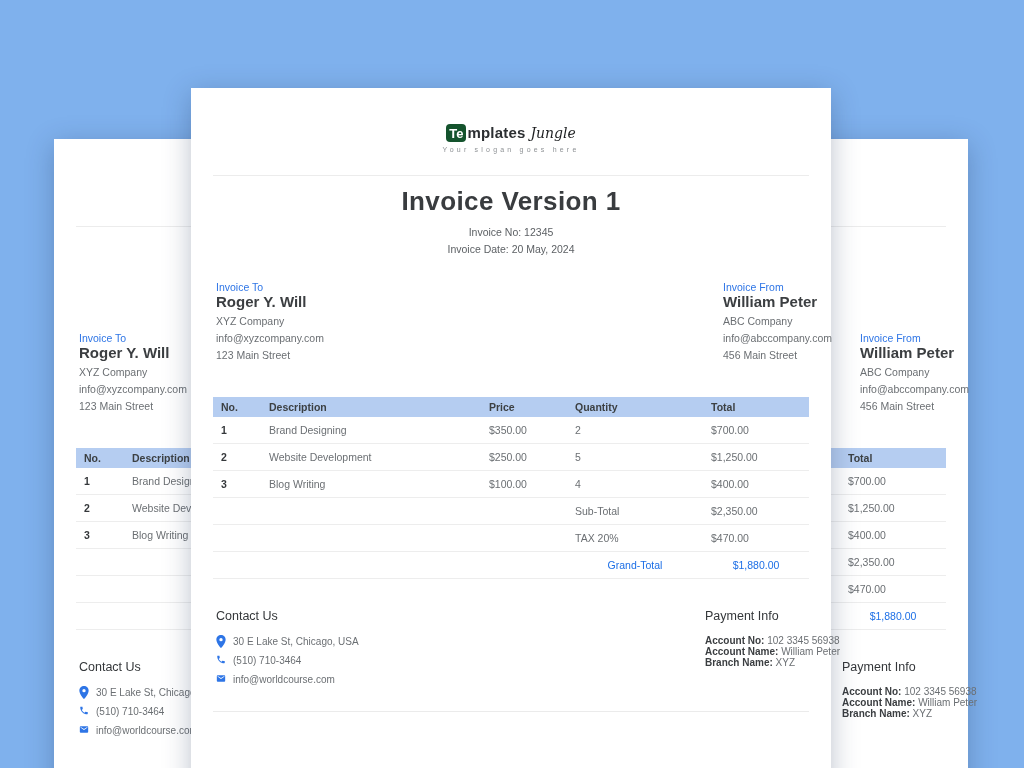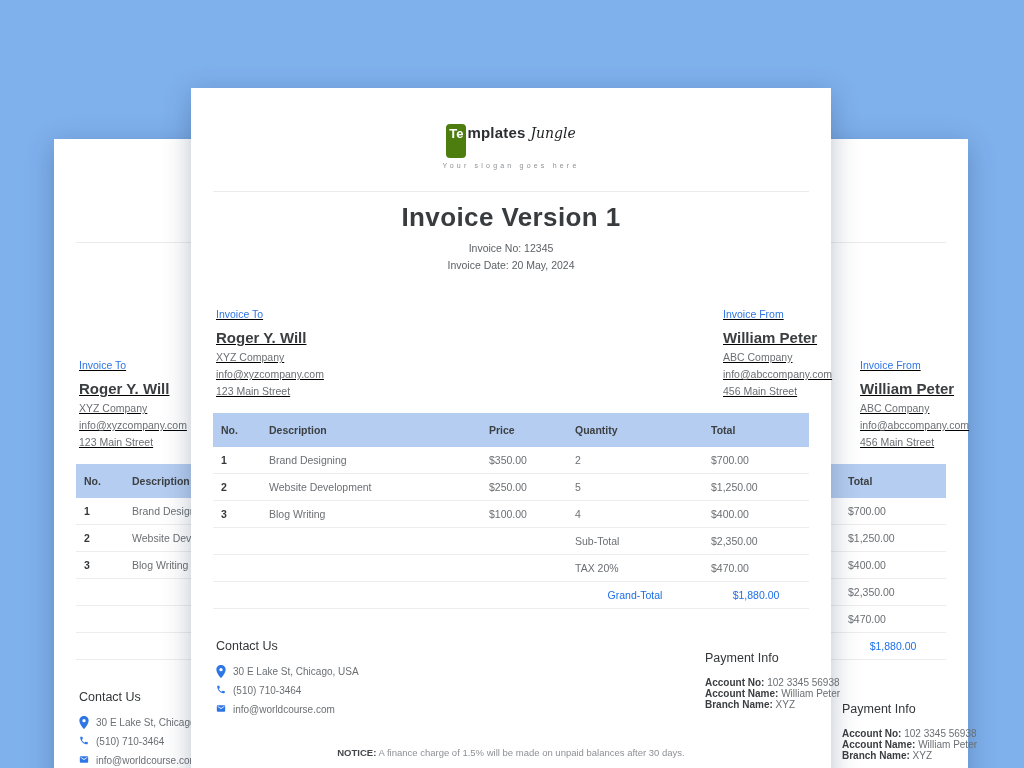--- a/index.html
+++ b/index.html
@@ -9,54 +9,54 @@
 
   .page { position:absolute; width:640px; height:760px; background:#ffffff;
           box-shadow:0 6px 26px rgba(30,50,85,.30); padding:0 22px; }
   .page.main  { left:191px; top:88px;  z-index:3; }
   .page.left  { left:54px;  top:139px; z-index:1; }
   .page.right { left:328px; top:139px; z-index:2; }
 
   
   .logo-wrap { text-align:center; padding:36px 0 22px; border-bottom:1px solid #ececec; }
   .logo { display:inline-flex; align-items:baseline; line-height:1; }
-  .logo-sq { display:inline-block; background:#4d7c0f; color:#fff; font-weight:700;
-             font-size:13px; border-radius:4px; padding:3px 3px 18px; }
+  .logo-sq { display:inline-block; background:#14532d; color:#fff; font-weight:700;
+             font-size:13px; border-radius:4px; padding:3px 3px 2px; }
   .logo-word { font-weight:700; font-size:15px; color:#2c2f32; margin-left:1px; letter-spacing:.2px; }
   .logo-script { font-family:"DejaVu Serif", serif; font-style:italic; font-size:14px;
                  margin-left:5px; color:#1d1f21; }
   .slogan { font-size:7px; letter-spacing:3.2px; color:#8d9194; margin-top:4px; }
 
   
   .title-block { text-align:center; margin-top:10px; }
   .doc-title { font-size:26px; font-weight:800; color:#393c3f; letter-spacing:.4px;text-align:center; }
   .doc-meta { font-size:10.5px; color:#5d6165; margin-top:5px; }
   .doc-meta.first { margin-top:9px; }
 
   
   .addresses { position:relative; margin-top:26px; height:88px; }
-  .addr { position:absolute; top:11px;text-decoration:underline; }
+  .addr { position:absolute; top:0; }
   .addr.to { left:3px; }
   .addr.from { left:510px; }
   .addr-label { color:#2e75e6; font-size:10.5px; }
-  .addr-name { font-size:15px; font-weight:700; color:#3b3e41; margin-top:9px; }
+  .addr-name { font-size:15px; font-weight:700; color:#3b3e41; }
   .addr-line { font-size:10.5px; color:#6b6f73; margin-top:5px; white-space:nowrap; }
 
   
   .items { width:100%; border-collapse:collapse; margin-top:28px; table-layout:fixed; }
-  .items th { background:#b5cdf1; text-align:left; padding:11px 8px; color:#3c4043;
+  .items th { background:#b5cdf1; text-align:left; padding:4px 8px; color:#3c4043;
               font-size:10.5px; font-weight:700; }
   .items td { padding:7px 8px; border-bottom:1px solid #ededed; color:#6b6f73; font-size:10.5px; }
   .items td.no { color:#35383b; font-weight:700; }
   .items tr.grand td { color:#1d6fe6; font-weight:400;text-align:center; }
 
   
   .info-row { position:relative; margin-top:30px; height:74px; }
   .contact { position:absolute; left:3px; top:0; }
-  .payment { position:absolute; left:492px; top:12px; }
+  .payment { position:absolute; left:492px; top:0; }
   .info-heading { font-size:12.5px; font-weight:400; color:#34373a; }
   .contact-item { margin-top:7px; font-size:10px; color:#6b6f73; display:flex;
                   align-items:flex-end; gap:7px; white-space:nowrap; }
   .contact-item.first { margin-top:12px; }
   .cicon { width:10px; height:12px; flex:0 0 auto; display:inline-flex; }
   .pay-line { font-size:10px; white-space:nowrap; }
   .pay-line.first { margin-top:12px; }
   .pay-label { font-weight:700; color:#3b3e41; }
   .pay-value { color:#6b6f73; }
 
@@ -495,24 +495,20 @@
           <span class="pay-label">Account Name:</span>
           <span class="pay-value">William Peter</span>
         </div>
         <div class="pay-line">
           <span class="pay-label">Branch Name:</span>
           <span class="pay-value">XYZ</span>
         </div>
       </div>
     </div>
 
-    <div class="notice">
-      <span class="notice-label">NOTICE:</span>
-      <span class="notice-text">A finance charge of 1.5% will be made on unpaid balances after 30 days.</span>
-    </div>
 
     <div class="page-footer">
       
       
     </div>
 
   </div>
 </div>
 
 </body></html>

